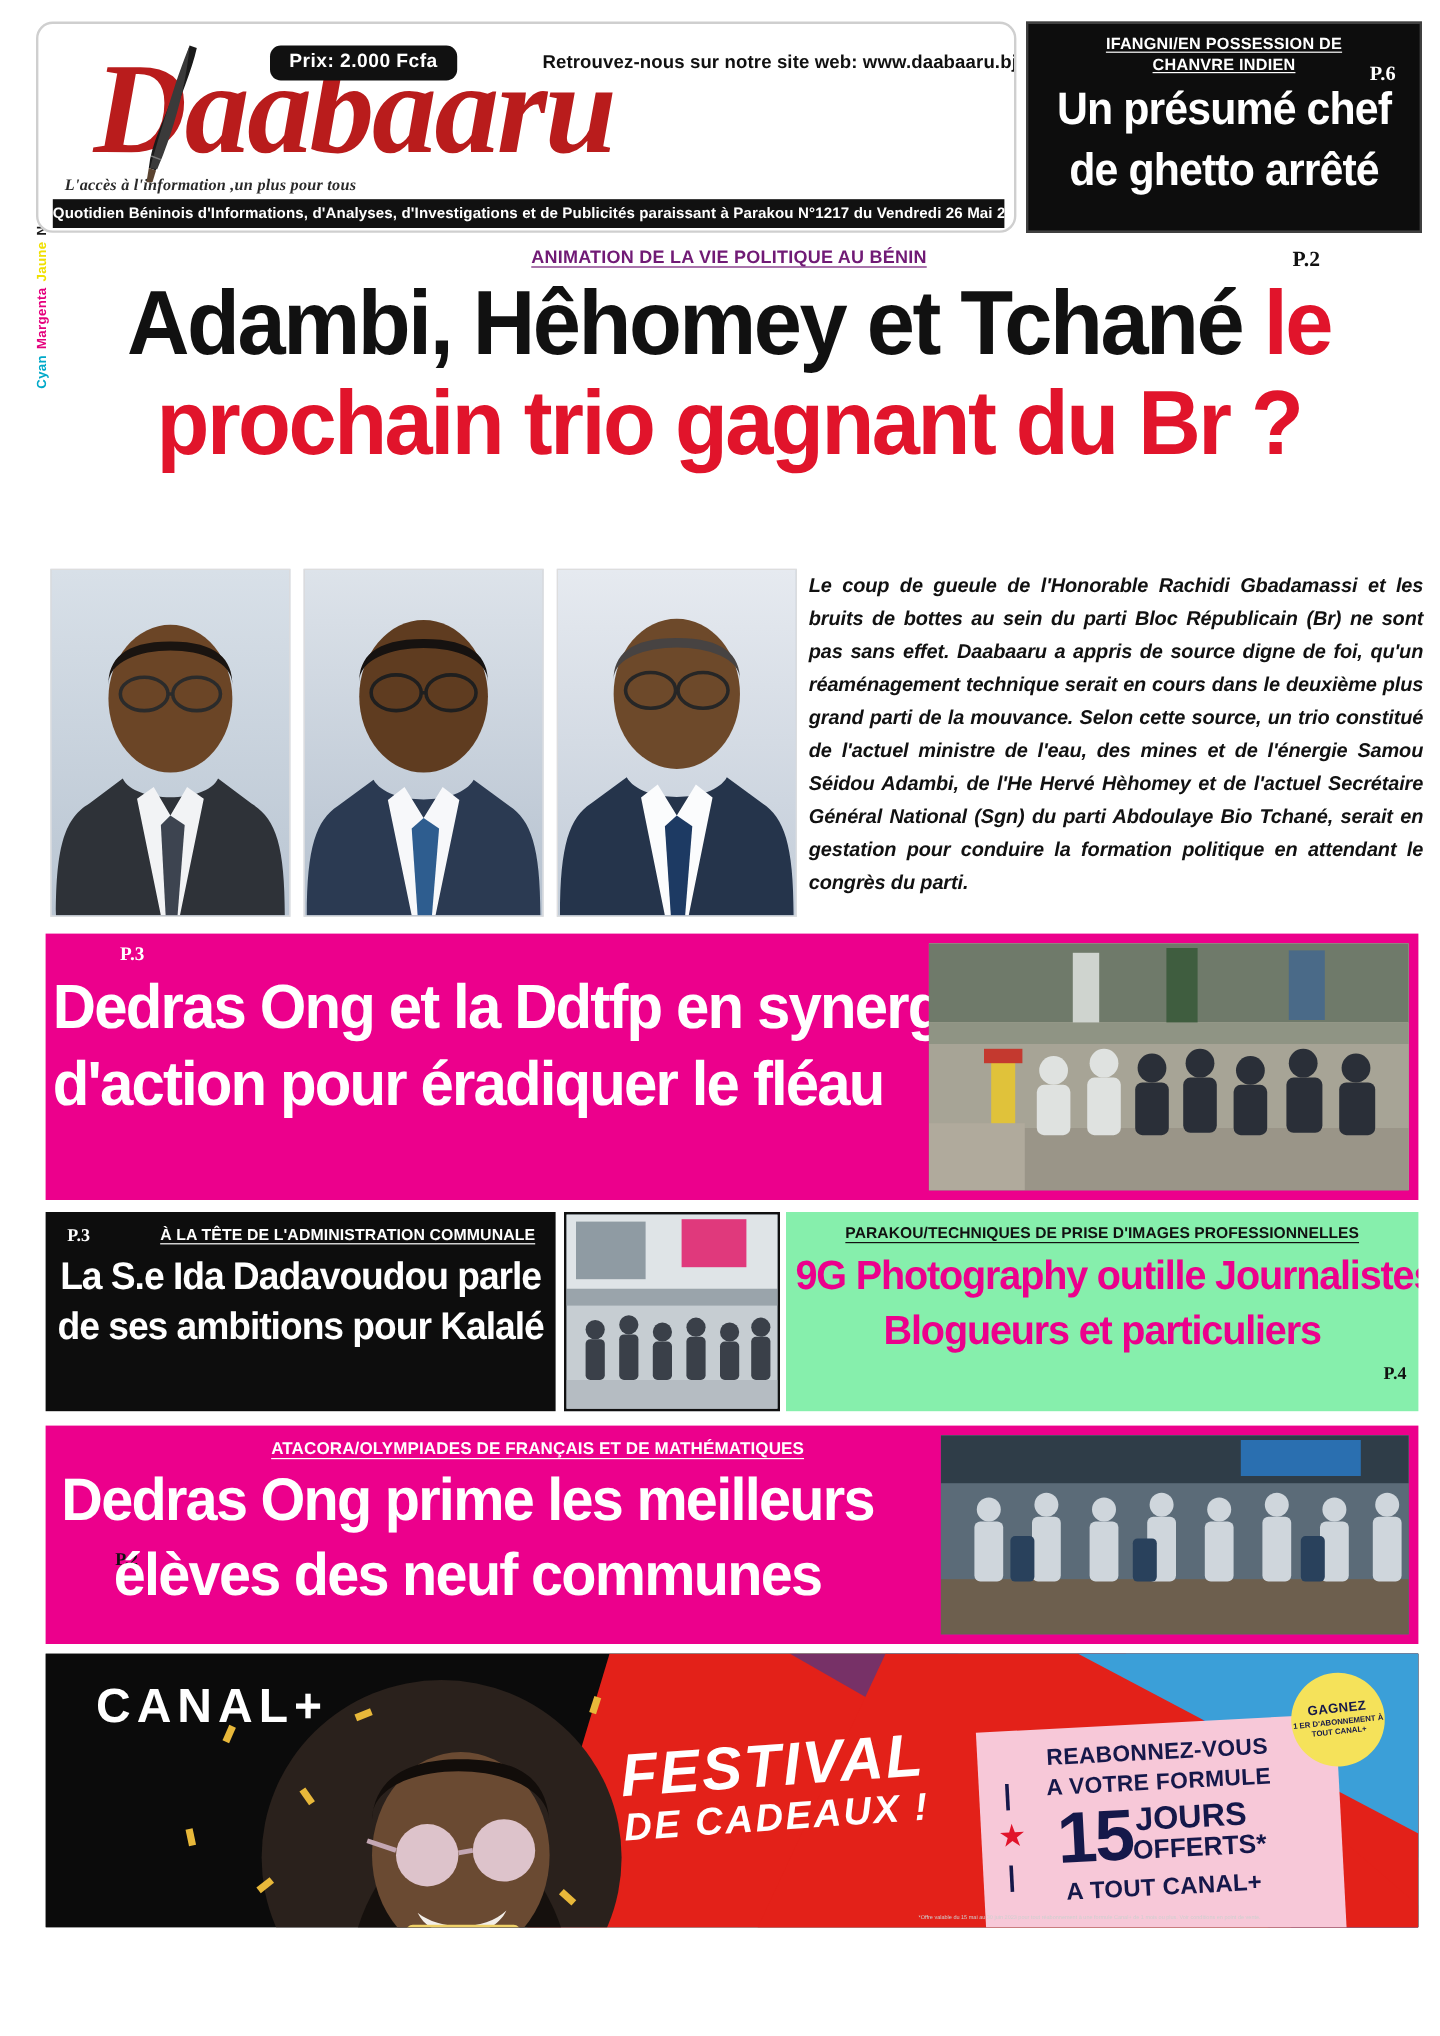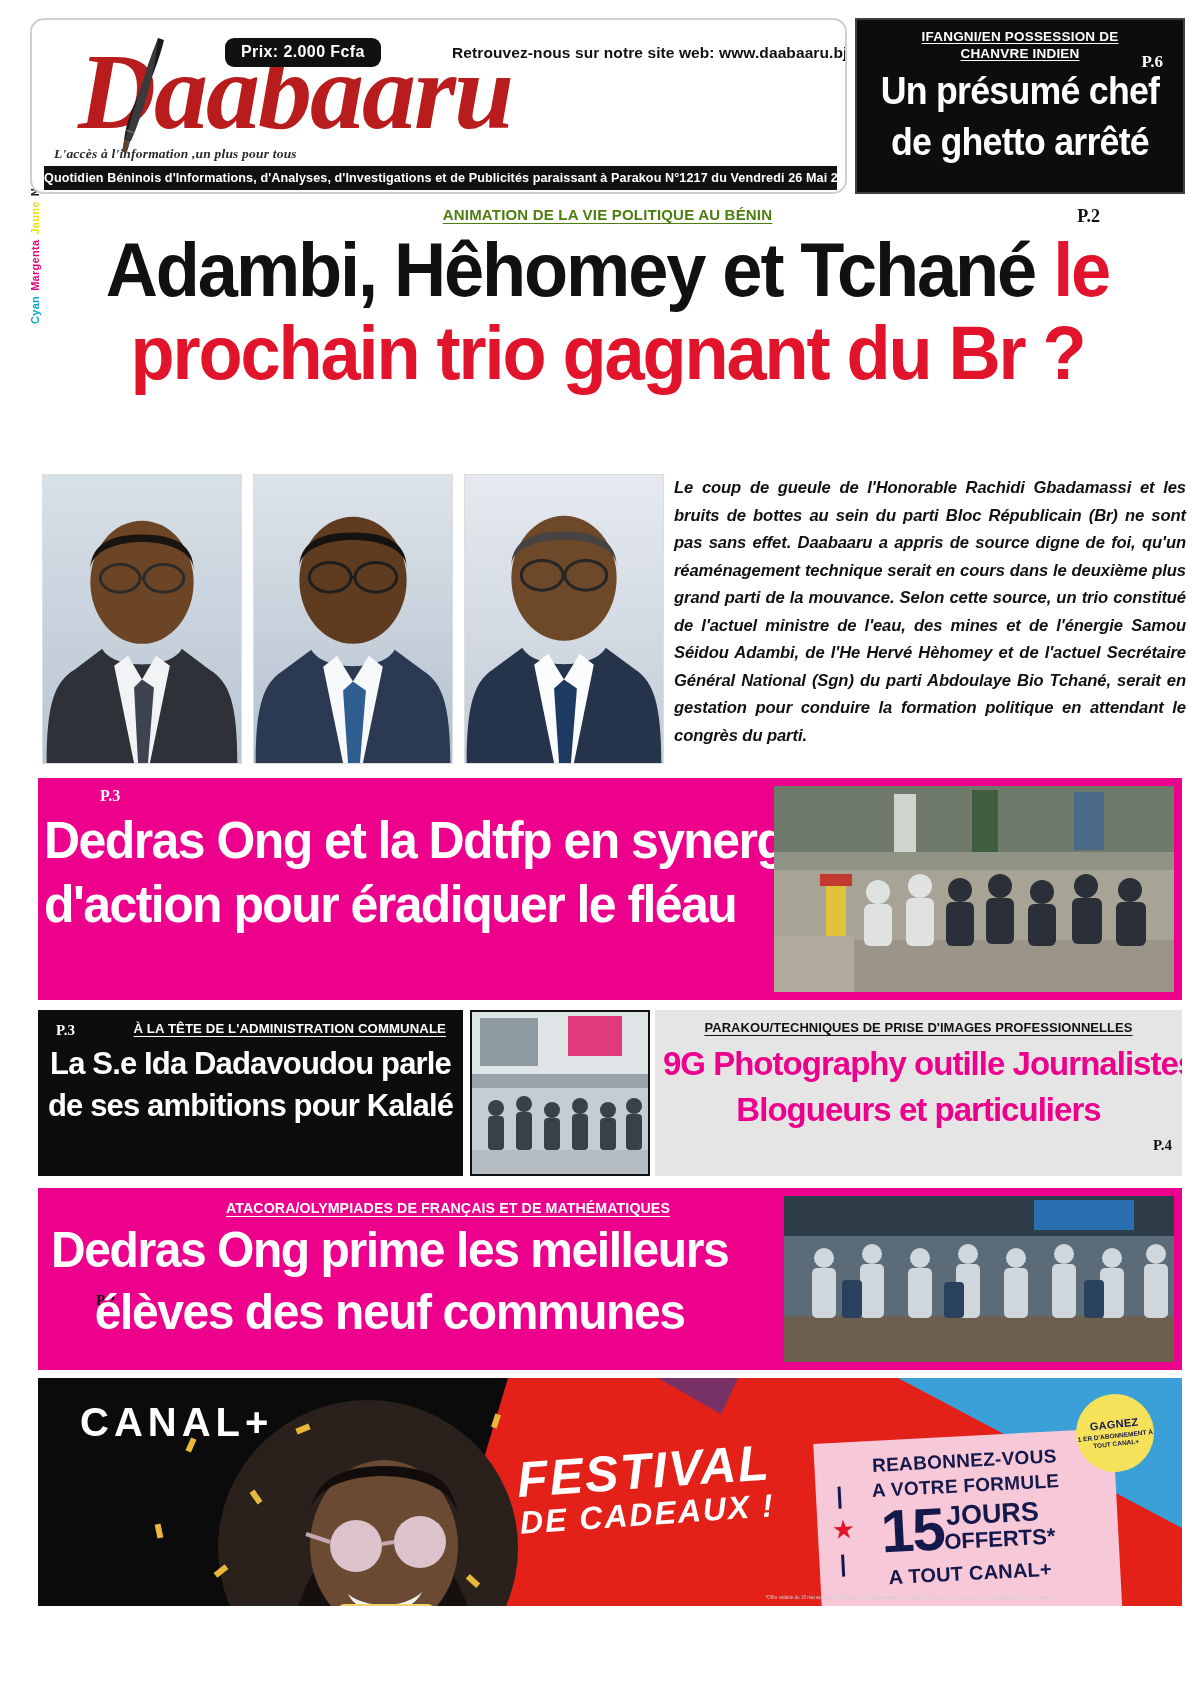--- a/index.html
+++ b/index.html
@@ -179,21 +179,21 @@
   
   .lead {
     position: absolute;
     left: 0; top: 188px;
     width: 1155px;
   }
   .lead-kicker {
     text-align: center;
     font-size: 15px;
     font-weight: bold;
-    color: #4d7c0f;
+    color: #701a75;
     letter-spacing: 0.2px;
   }
   .lead-kicker u { text-decoration: underline; text-underline-offset: 3px; }
   .lead-page {
     position: absolute;
     right: 85px; top: 0;
     font-family: "Liberation Serif", serif;
     font-size: 18px;
     font-weight: bold;
     color: #111;
@@ -373,21 +373,21 @@
     width: 180px; height: 166px;
     border: 2px solid #111;
     overflow: hidden;
     background: #9aa3ad;
   }
 
   .mid-right {
     position: absolute;
     left: 617px; top: 0;
     width: 527px; height: 166px;
-    background: #e5e5e5;
+    background: #86efac;
     overflow: hidden;
   }
   .mr-kicker {
     position: absolute;
     left: 0; top: 10px;
     width: 527px;
     text-align: center;
     color: #111;
     font-size: 13px;
     font-weight: bold;

